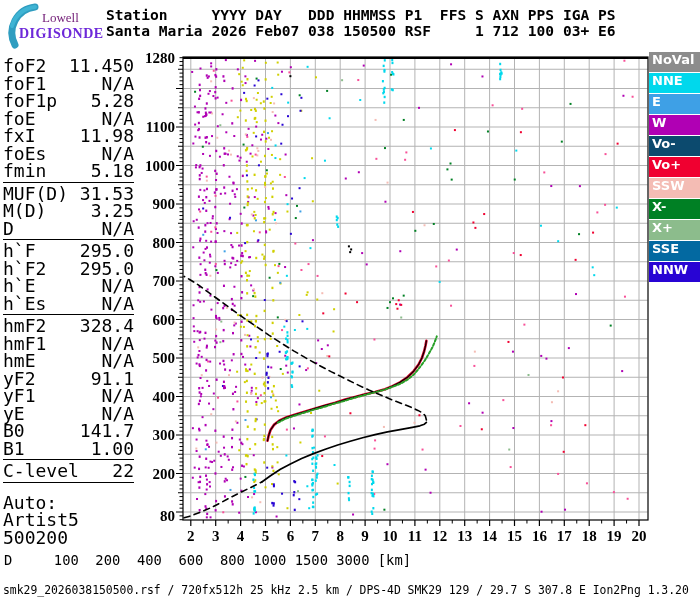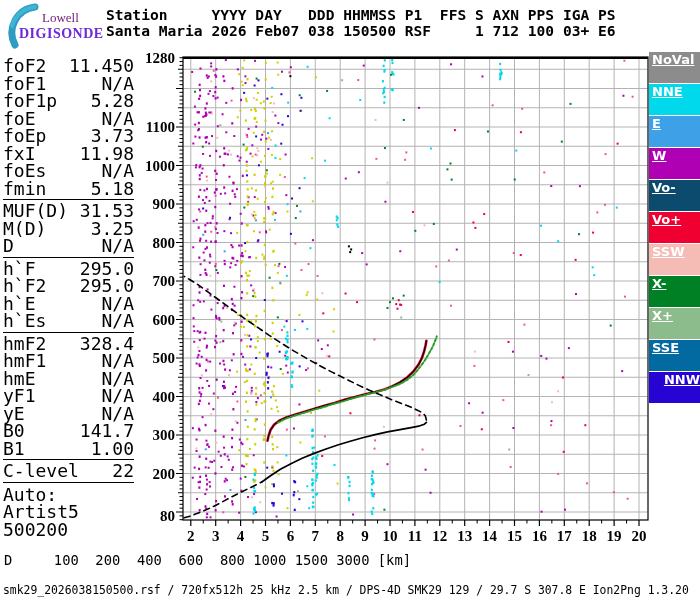--- a/index.html
+++ b/index.html
@@ -13,28 +13,28 @@
        letter-spacing:.5px;color:#6d28d9;}
   
   #hdr1,#hdr2{position:absolute;left:106px;margin:0;font:bold 14.6px "DejaVu Sans Mono",monospace;
        white-space:pre;line-height:16px;}
   #hdr1{top:7px}#hdr2{top:23px}
   
   #params{position:absolute;left:3px;top:57px;width:131px;font-size:18px;}
   .prow{display:flex;justify-content:space-between;height:17.5px;line-height:17.5px;}
   .sep{border-top:1px solid #000;margin:2px 0;width:131px;}
   .auto-line{height:17.5px;line-height:17.5px;}
-  .auto-block{margin-top:3px;}
+  .auto-block{margin-top:11px;}
   
   #plot{position:absolute;left:0;top:0;width:700px;height:555px;}
   .xlabel,.ylabel{font:bold 15px "Liberation Serif",serif;fill:#000;}
   
   #legend{position:absolute;left:649px;top:52px;width:51px;}
-  .litem{height:31px;line-height:18.2px;margin-bottom:1px;color:#fff;
-       font:bold 13px "DejaVu Sans",sans-serif;padding-left:3px;box-sizing:border-box;text-decoration:underline;}
+  .litem{height:20px;line-height:18.2px;margin-bottom:1px;color:#fff;
+       font:bold 13px "DejaVu Sans",sans-serif;padding-left:3px;box-sizing:border-box;}
   
   #dline,#mufline{position:absolute;left:4px;margin:0;font:13.8px "DejaVu Sans Mono",monospace;white-space:pre;text-align:right;}
   #dline{top:552px}#mufline{top:567px}
   #statusline{position:absolute;left:3px;top:583px;margin:0;font:11.4px "DejaVu Sans Mono",monospace;white-space:pre;}
 </style>
 </head>
 <body>
 
 <div id="app">
 
@@ -61,24 +61,20 @@
       </div>
       <div class="prow">
         <span>foF1p</span>
         <span>5.28</span>
       </div>
       <div class="prow">
         <span>foE</span>
         <span>N/A</span>
       </div>
       <div class="prow">
-        <span>foEp</span>
-        <span>3.73</span>
-      </div>
-      <div class="prow">
         <span>fxI</span>
         <span>11.98</span>
       </div>
       <div class="prow">
         <span>foEs</span>
         <span>N/A</span>
       </div>
       <div class="prow">
         <span>fmin</span>
         <span>5.18</span>
@@ -118,20 +114,24 @@
         <span>hmF2</span>
         <span>328.4</span>
       </div>
       <div class="prow">
         <span>hmF1</span>
         <span>N/A</span>
       </div>
       <div class="prow">
         <span>hmE</span>
         <span>N/A</span>
+      </div>
+      <div class="prow">
+        <span>yF2</span>
+        <span>91.1</span>
       </div>
       <div class="prow">
         <span>yF1</span>
         <span>N/A</span>
       </div>
       <div class="prow">
         <span>yE</span>
         <span>N/A</span>
       </div>
       <div class="prow">
@@ -1425,19 +1425,19 @@
       <div class="litem" style="background: rgb(140, 140, 140);">NoVal</div>
       <div class="litem" style="background: rgb(0, 216, 236);">NNE</div>
       <div class="litem" style="background: rgb(62, 160, 230);">E</div>
       <div class="litem" style="background: rgb(176, 0, 180);">W</div>
       <div class="litem" style="background: #0c4a6e;">Vo-</div>
       <div class="litem" style="background: rgb(240, 0, 48);">Vo+</div>
       <div class="litem" style="background: rgb(244, 188, 180);">SSW</div>
       <div class="litem" style="background: rgb(0, 128, 36);">X-</div>
       <div class="litem" style="background: rgb(140, 188, 140);">X+</div>
       <div class="litem" style="background: #0369a1;">SSE</div>
-      <div class="litem" style="background: rgb(40, 4, 212); text-align: right;">NNW</div>
+      <div class="litem" style="background: rgb(40, 4, 212);">NNW</div>
     </div>
 
   <pre id="dline">D     100  200  400  600  800 1000 1500 3000 [km]</pre>
   <pre id="statusline">smk29_2026038150500.rsf / 720fx512h 25 kHz 2.5 km / DPS-4D SMK29 129 / 29.7 S 307.8 E Ion2Png 1.3.20</pre>
 
 </div>
 
 </body></html>

